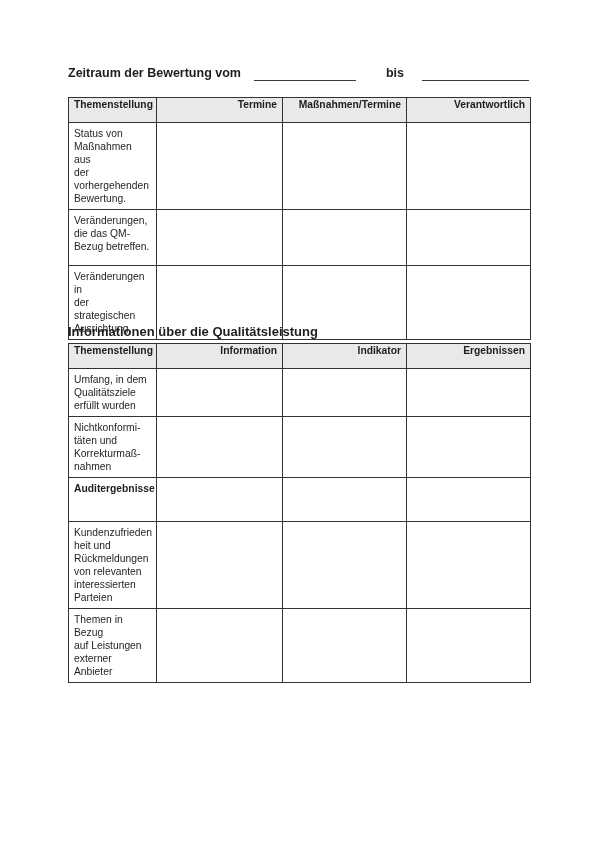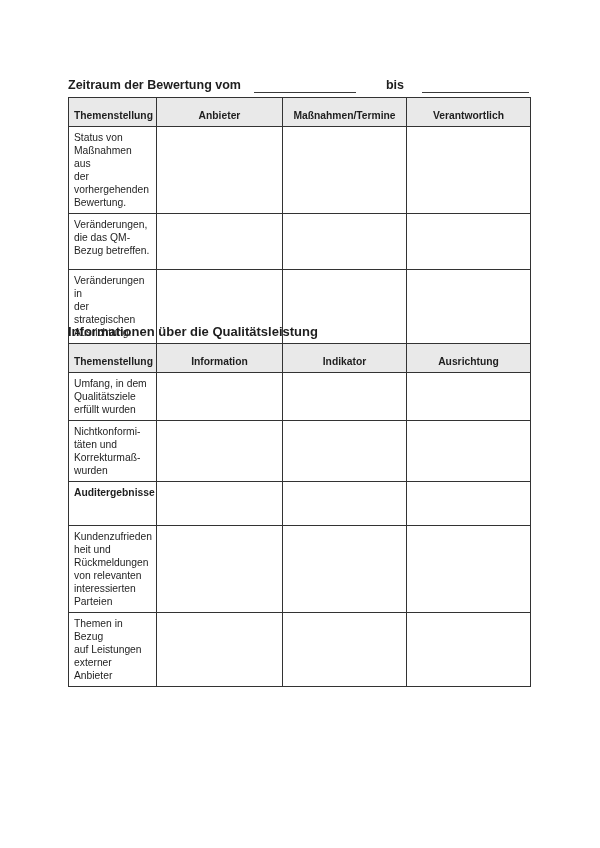--- a/index.html
+++ b/index.html
@@ -5,21 +5,21 @@
   html, body { margin:0; padding:0; background:#ffffff; }
   .page {
     position:relative; width:600px; height:848px; background:#ffffff;
     font-family:"Liberation Sans", sans-serif; color:#1e1e1e; overflow:hidden;
   }
 
   
   .period-line {
     position:absolute; left:68px; top:63px; height:18px;
     display:flex; align-items:flex-end;
-    font-size:12.5px; font-weight:bold; line-height:16px;margin-top:12px;
+    font-size:12.5px; font-weight:bold; line-height:16px;
   }
   .blank-field {
     display:inline-block; height:15px;
     border-bottom:1.2px solid #3a3a3a;
   }
   .blank-from { width:102px; margin-left:13px; }
   .bis-label  { margin-left:30px; }
   .blank-to   { width:107px; margin-left:18px; }
 
   
@@ -44,23 +44,23 @@
   th, td {
     border:1.5px solid #333333;
     vertical-align:top;
     padding:4px 5px;
     font-size:10.3px;
     line-height:13px;
   }
   th {
     background:#e9e9e9;
     font-weight:bold;
-    text-align:center;
+    text-align:right;
     white-space:nowrap;
-    padding-top:11px;
+    padding-top:0;
   }
   td.thema { white-space:pre-line; }
 
   tr.hdr  { height:25px; }
   tr.t1r1 { height:78px; }
   tr.t1r2 { height:56px; }
   tr.t1r3 { height:55px; }
   tr.t2r1 { height:47px; }
   tr.t2r2 { height:60px; }
   tr.t2r3 { height:58px; }
@@ -83,21 +83,21 @@
   <table id="table-bewertung">
     <colgroup>
         <col class="c1">
         <col class="c2">
         <col class="c3">
         <col class="c4">
       </colgroup>
     <tbody>
         <tr class="hdr">
       <th>Themenstellung</th>
-      <th>Anbieter</th>
+      <th>Termine</th>
       <th>Maßnahmen/Termine</th>
       <th>Verantwortlich</th>
     </tr>
     <tr class="t1r1">
       <td class="thema">Status von
 Maßnahmen aus
 der
 vorhergehenden
 Bewertung.</td>
       <td></td>
@@ -130,35 +130,35 @@
         <col class="c1">
         <col class="c2">
         <col class="c3">
         <col class="c4">
       </colgroup>
     <tbody>
         <tr class="hdr">
       <th>Themenstellung</th>
       <th>Information</th>
       <th>Indikator</th>
-      <th>Ausrichtung</th>
+      <th>Ergebnissen</th>
     </tr>
     <tr class="t2r1">
       <td class="thema">Umfang, in dem
 Qualitätsziele
 erfüllt wurden</td>
       <td></td>
       <td></td>
       <td></td>
     </tr>
     <tr class="t2r2">
       <td class="thema">Nichtkonformi-
 täten und
 Korrekturmaß-
-wurden</td>
+nahmen</td>
       <td></td>
       <td></td>
       <td></td>
     </tr>
     <tr class="t2r4">
       <td class="thema">Auditergebnisse</td>
       <td></td>
       <td></td>
       <td></td>
     </tr>

